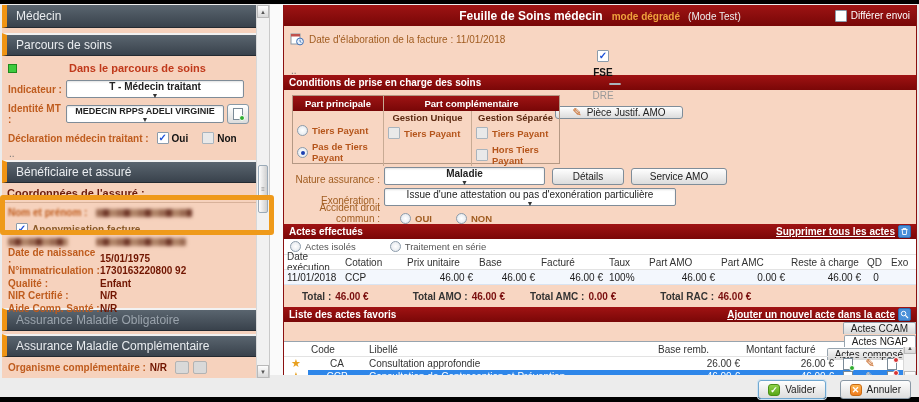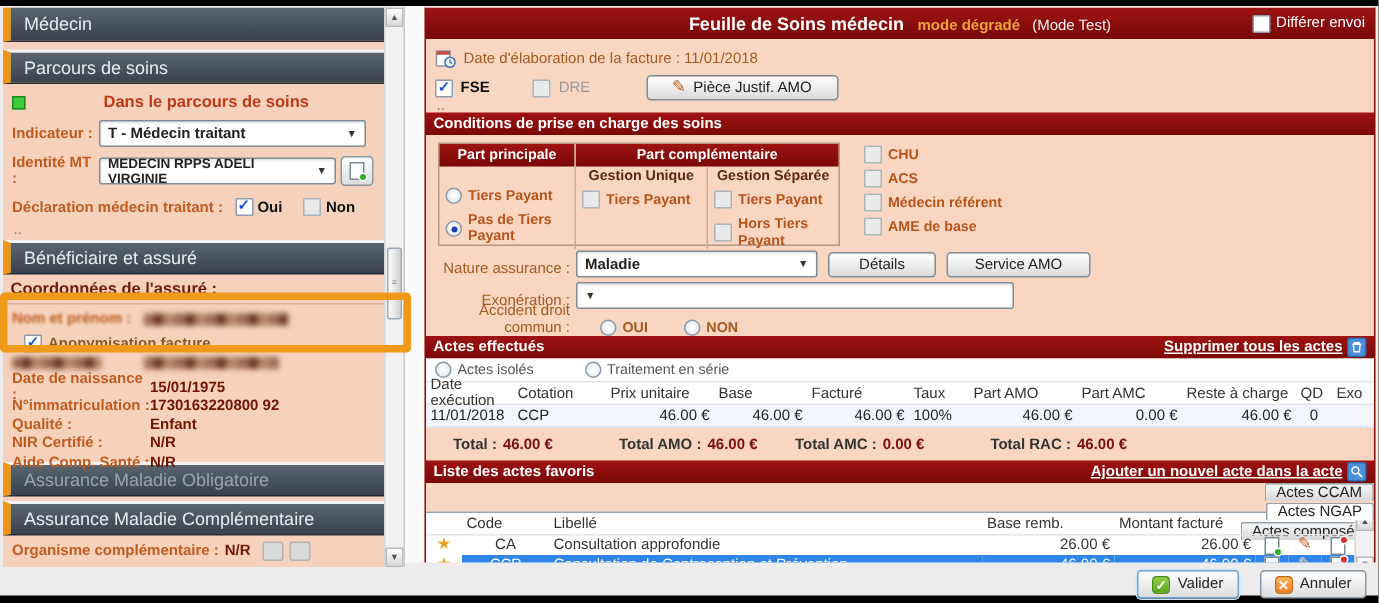--- a/index.html
+++ b/index.html
@@ -21,21 +21,21 @@
   .gap5 { height:5px; }
 
   .frow { display:flex; align-items:center; padding-left:6px; }
   .side-label { color:#bf5c1e; font-weight:bold; font-size:10px; }
   .side-value { color:#701500; font-weight:bold; font-size:10px; }
   .parcours-status { color:#c0391b; font-weight:bold; font-size:11px;margin-left:47px; }
   .green-sq { width:9px; height:9px; background:#3ecb3e; border:1px solid #1f8a1f; display:inline-block; margin-right:5px; }
 
   .dd { background:#fff; border:1px solid #7f8c98; border-radius:2px; height:18px;
         display:flex; align-items:center; justify-content:space-between; padding:0 5px;
-        font-size:10px; font-weight:bold; color:#222; box-shadow:inset 0 1px 2px rgba(0,0,0,.12); }
+        font-size:10px; font-weight:bold; color:#222; box-shadow:inset 0 1px 2px rgba(0,0,0,.12);flex-direction:column; }
   .dd .arrow { color:#333; font-size:7px; }
   .icon-btn { width:22px; height:20px; margin-left:3px; background:linear-gradient(#fff,#dcdcdc);
               border:1px solid #8899a6; border-radius:3px; display:flex; align-items:center; justify-content:center; }
 
   .cb { width:12px; height:12px; min-width:12px; border:1px solid #8c9cab; background:#fff; border-radius:1px;
         display:inline-flex; align-items:center; justify-content:center;
         font-size:10px; line-height:1; color:#1b4fd8; font-weight:bold; }
   .cb.checked::after { content:"✓"; }
   .cb.dim { background:#e9e9e9; border-color:#a9b4bd; }
   .radio { width:11px; height:11px; min-width:11px; border-radius:50%; border:1px solid #8c9cab;
@@ -73,21 +73,21 @@
           background:#f8d6c2; border-left:1px solid #8a1010; border-right:1px solid #8a1010; overflow:hidden; }
   .title-bar { height:21px; background:linear-gradient(#9e1414,#780707); position:relative;
                display:flex; align-items:center; color:#fff; }
   .title-center { position:absolute; left:0; right:0; text-align:center; }
   .t-main { font-weight:bold; font-size:12px; }
   .t-mode { color:#efa23d; font-size:10px; font-weight:bold; margin-left:6px; }
   .t-test { color:#eee; font-size:10px; margin-left:5px; }
   .differ { position:absolute; right:6px; display:flex; gap:4px; align-items:center; font-size:10px; }
 
   .date-row { display:flex; align-items:center; gap:5px; padding:6px 0 0 6px; color:#a05c20; font-size:10px; height:20px; }
-  .fse-row { display:flex; align-items:center; padding:4px 0 0 6px; gap:5px; height:21px; }
+  .fse-row { display:flex; align-items:center; padding:4px 0 0 6px; gap:5px; height:21px;flex-direction:column; }
   .lbl-strong { font-weight:bold; color:#111; font-size:10px; }
   .lbl-dim { color:#999; font-size:10px; }
   .pj-btn { margin-left:32px; width:128px; height:17px; background:linear-gradient(#fefefe,#dcdcdc);
             border:1px solid #7f8d99; border-radius:3px; display:flex; align-items:center; justify-content:center;
             gap:5px; font-size:10px; color:#222; }
   .pencil { color:#c35a10; font-size:11px; line-height:1; }
   .dots { color:#777; font-size:10px; padding-left:7px; height:8px; line-height:7px; }
 
   .sec-bar { height:15px; background:linear-gradient(#a01313,#7a0707); color:#fff; font-weight:bold;
              font-size:10px; display:flex; align-items:center; justify-content:space-between; padding:0 5px; }
@@ -355,57 +355,40 @@
             <span class="cb dim"></span>
             <span>Tiers Payant</span>
           </span>
           <span class="opt">
             <span class="cb dim"></span>
             <span>Hors Tiers Payant</span>
           </span>
         </div>
       </div>
 
-      <div class="side-checks">
-        <span class="opt">
-          <span class="cb dim"></span>
-          <span>CHU</span>
-        </span>
-        <span class="opt">
-          <span class="cb dim"></span>
-          <span>ACS</span>
-        </span>
-        <span class="opt">
-          <span class="cb dim"></span>
-          <span>Médecin référent</span>
-        </span>
-        <span class="opt">
-          <span class="cb dim"></span>
-          <span>AME de base</span>
-        </span>
-      </div>
     </div>
 
     <div class="form-row">
       <span class="fr-label">Nature assurance :</span>
       <span class="dd" style="width:161px">
         <span>Maladie</span>
         <span class="arrow">▼</span>
       </span>
       <button class="btn" style="width:72px; margin-left:7px">
         <span>Détails</span>
       </button>
       <button class="btn" style="width:96px; margin-left:7px">
         <span>Service AMO</span>
       </button>
     </div>
 
     <div class="form-row">
       <span class="fr-label">Exonération :</span>
       <span class="dd" style="width:292px; font-weight:normal">
+        <span>Issue d'une attestation ou pas d'exonération particulière</span>
         <span class="arrow">▼</span>
       </span>
     </div>
 
     <div class="form-row" style="height:15px">
       <span class="fr-label">Accident droit commun :</span>
       <span class="opt" style="margin-left:16px; color:#a05c20">
         <span class="radio"></span>
         <span>OUI</span>
       </span>

